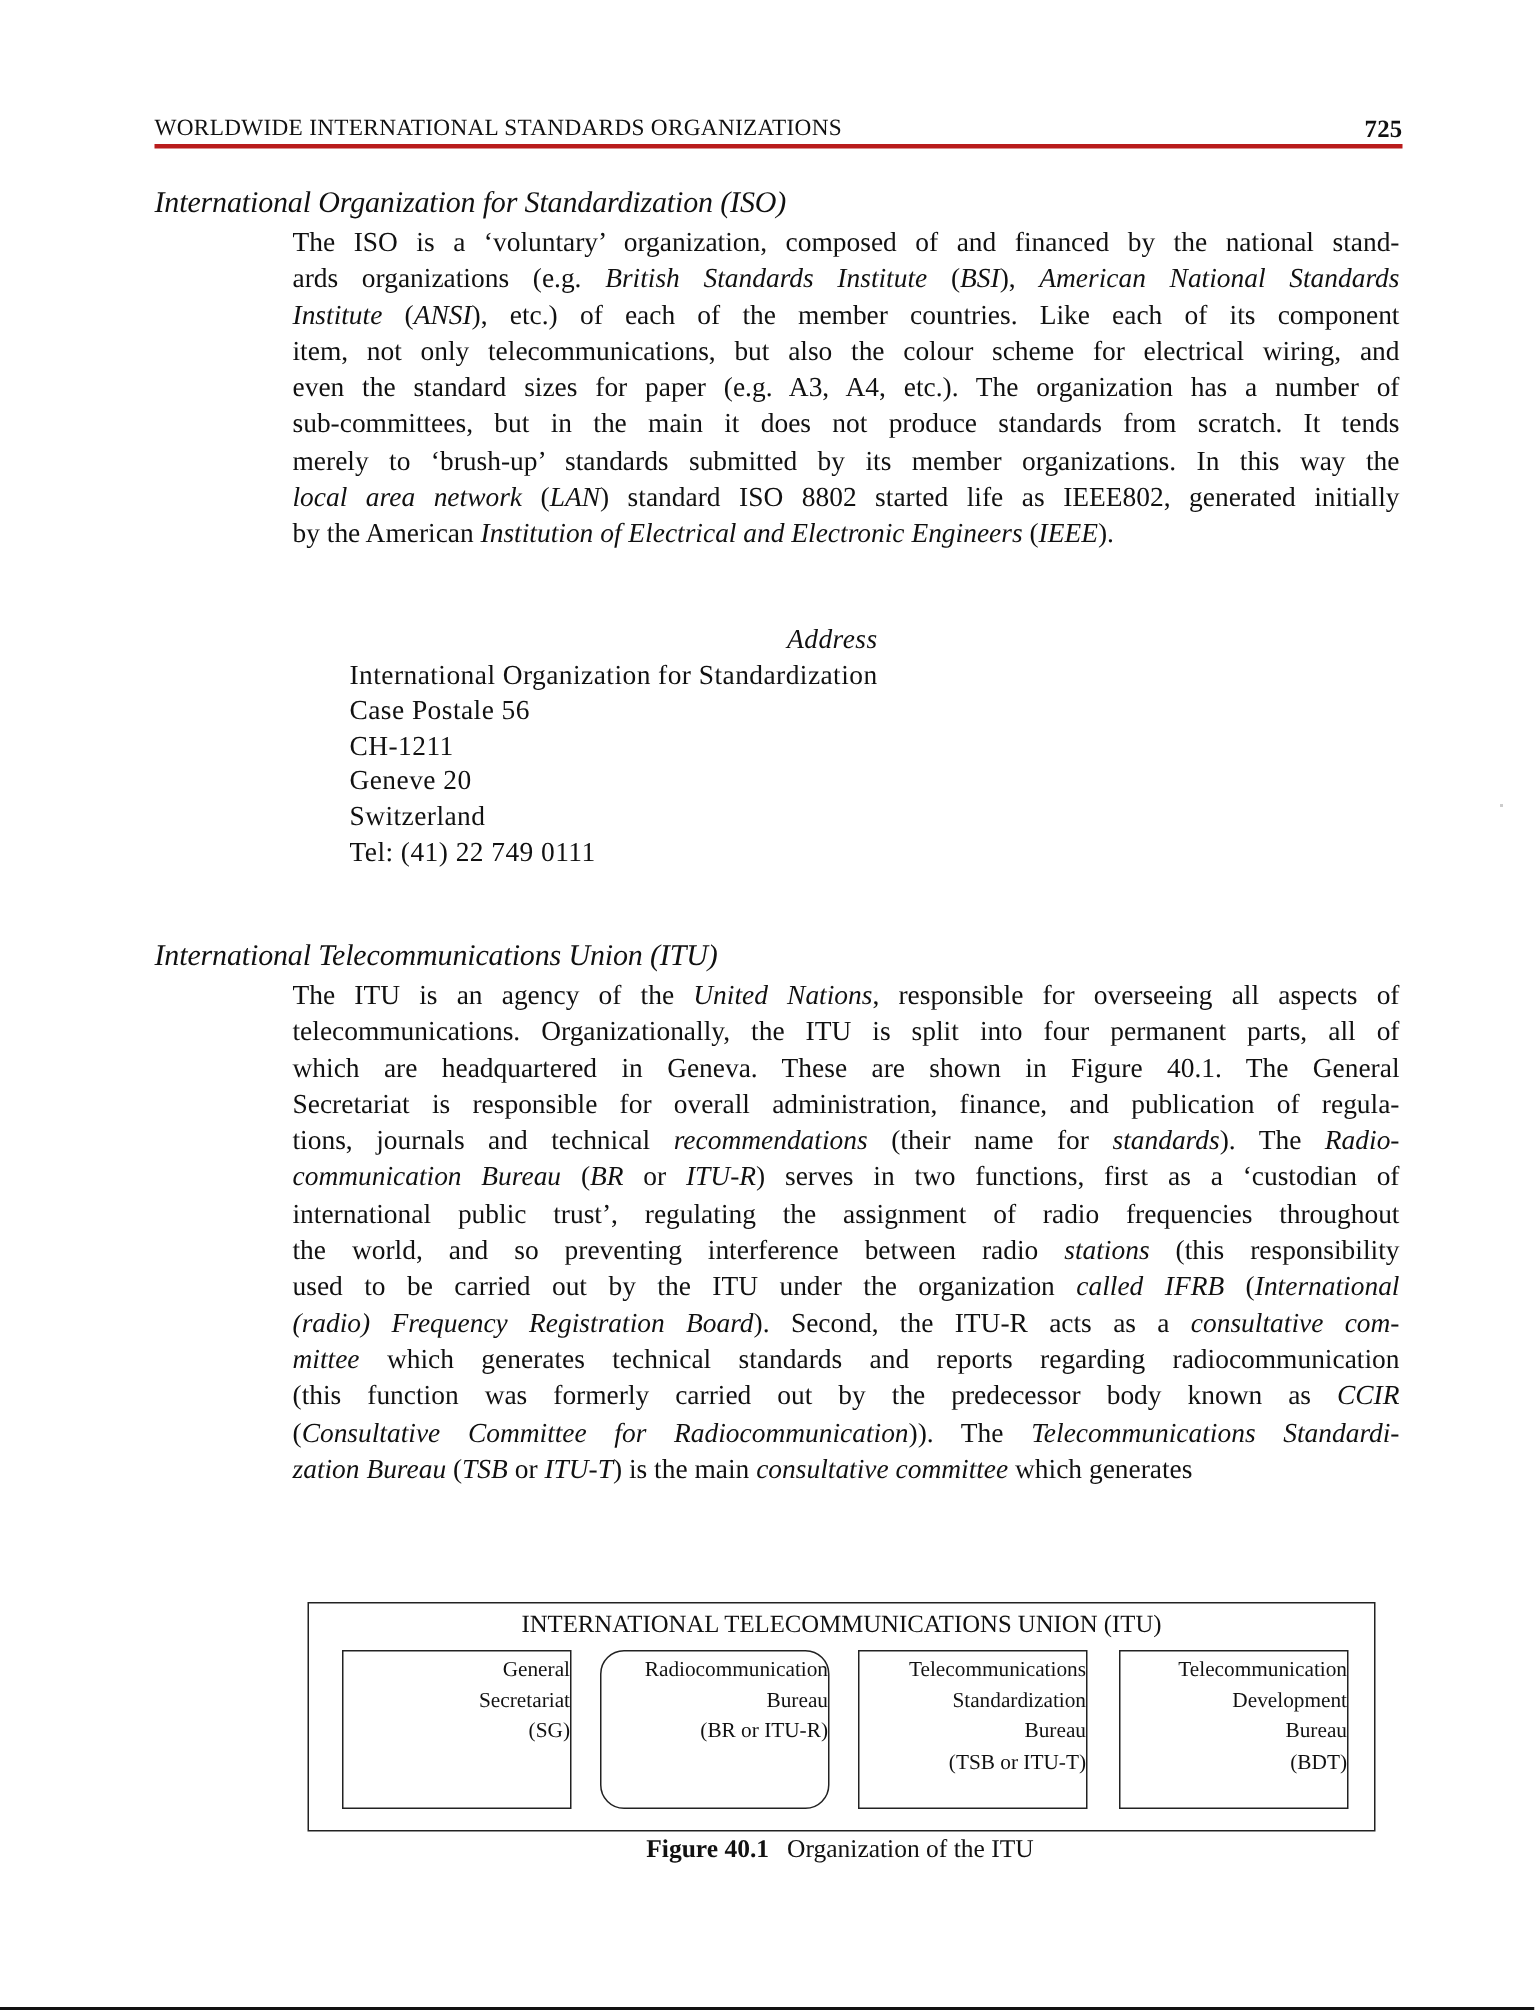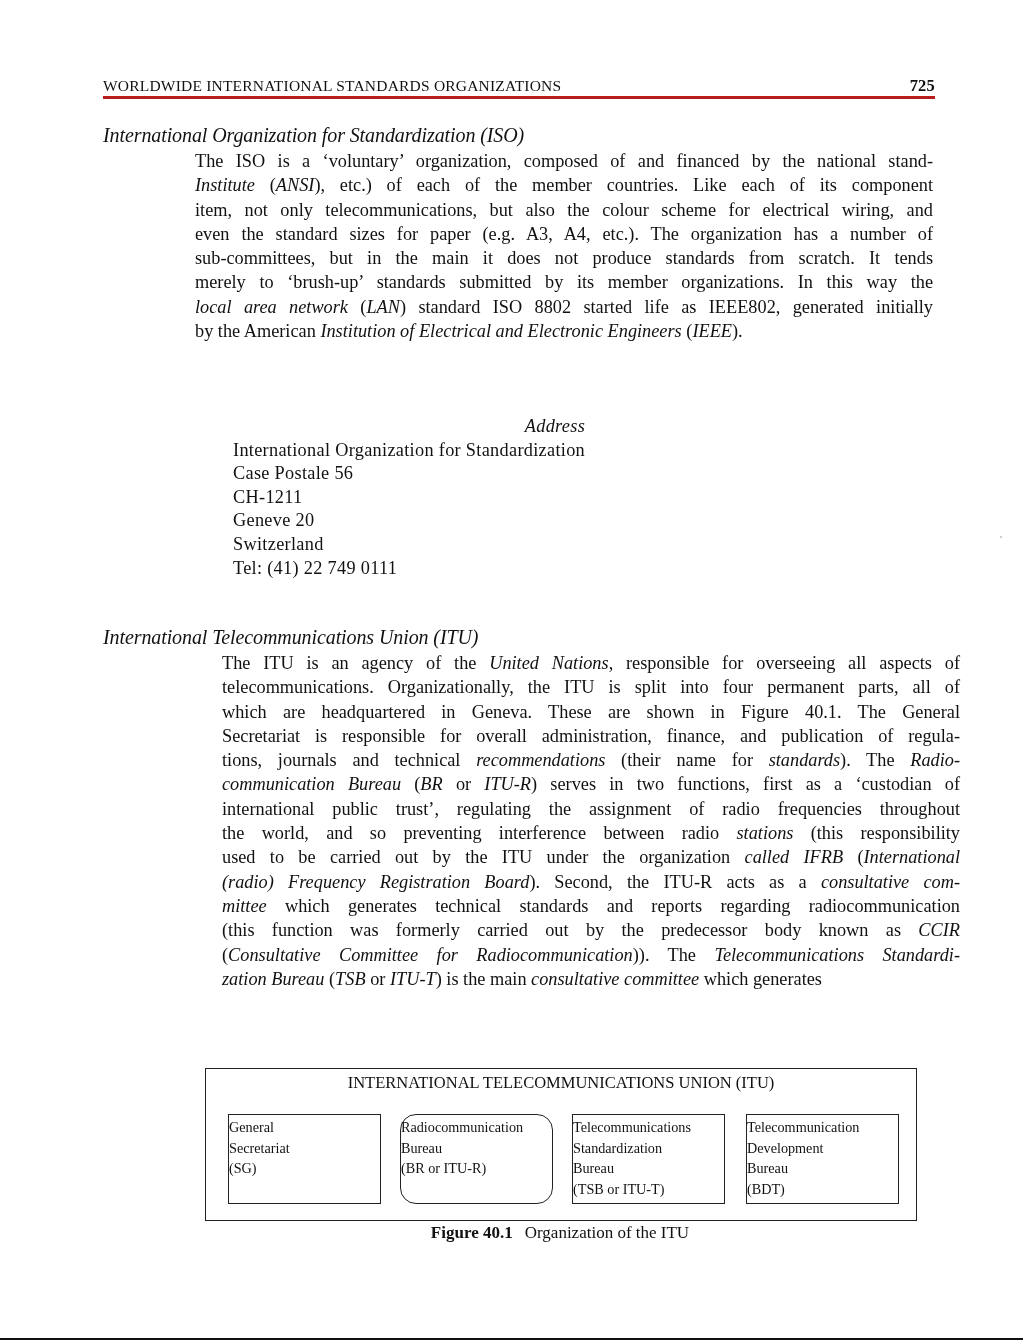--- a/index.html
+++ b/index.html
@@ -16,60 +16,61 @@
           text-align-last:justify; white-space:nowrap; overflow:visible; }
   .line.last { text-align-last:left; }
   i { font-style:italic; }
   .address { position:absolute; left:233px; font-size:18.3px; letter-spacing:0.3px; }
   .address .a-line { height:23.6px; line-height:23.6px; white-space:nowrap; }
   .address .a-label { font-style:italic;text-align:right; }
   .figure-outer { position:absolute; left:205px; top:1068px; width:712px; height:153px;
                   border:1.5px solid #222; box-sizing:border-box; }
   .figure-title { position:absolute; left:0; right:0; top:4px; text-align:center;
                   font-size:16.5px; letter-spacing:0px; }
-  .unit-box { position:absolute; top:45px; width:153px; height:90px; border:1.5px solid #222;
-              box-sizing:border-box; text-align:left; font-size:14.2px; line-height:20.5px;
+  .unit-box { position:absolute; top:31px; width:153px; height:106px; border:1.5px solid #222;
+              box-sizing:border-box; text-align:right; font-size:14.2px; line-height:20.5px;
               padding-top:2px; }
   .caption { position:absolute; top:1223px; left:0; width:1120px; text-align:center; font-size:17px; }
   .caption .fig-num { font-weight:bold; margin-right:12px; }
   .bottom-rule { position:absolute; left:0; top:1338px; width:1023px; height:2px; background:#111; }
   .margin-speck { position:absolute; left:1000px; top:536px; width:2px; height:2px; background:#ccc; }
 </style>
 </head>
 <body>
 
 <div class="running-head">
   <span class="title">WORLDWIDE INTERNATIONAL STANDARDS ORGANIZATIONS</span>
   <span class="pageno">725</span>
 </div>
 
 <div class="section-heading" style="top:124px;">International Organization for Standardization (ISO)</div>
 <div class="para" style="top:149px;">
     <span class="line"><span>The ISO is a ‘voluntary’ organization, composed of and financed by the national stand-</span></span>
+    <span class="line"><span>ards organizations (e.g. </span><i>British Standards Institute</i><span> (</span><i>BSI</i><span>), </span><i>American National Standards</i></span>
     <span class="line"><i>Institute</i><span> (</span><i>ANSI</i><span>), etc.) of each of the member countries. Like each of its component</span></span>
     <span class="line"><span>item, not only telecommunications, but also the colour scheme for electrical wiring, and</span></span>
     <span class="line"><span>even the standard sizes for paper (e.g. A3, A4, etc.). The organization has a number of</span></span>
     <span class="line"><span>sub-committees, but in the main it does not produce standards from scratch. It tends</span></span>
     <span class="line"><span>merely to ‘brush-up’ standards submitted by its member organizations. In this way the</span></span>
     <span class="line"><i>local area network</i><span> (</span><i>LAN</i><span>) standard ISO 8802 started life as IEEE802, generated initially</span></span>
     <span class="line last"><span>by the American </span><i>Institution of Electrical and Electronic Engineers</i><span> (</span><i>IEEE</i><span>).</span></span>
   </div>
 
 <div class="address" style="top:415px;">
   <div class="a-line a-label">Address</div>
   <div class="a-line">International Organization for Standardization</div>
   <div class="a-line">Case Postale 56</div>
   <div class="a-line">CH-1211</div>
   <div class="a-line">Geneve 20</div>
   <div class="a-line">Switzerland</div>
   <div class="a-line">Tel: (41) 22 749 0111</div>
 </div>
 
 <div class="section-heading" style="top:626px;">International Telecommunications Union (ITU)</div>
-<div class="para" style="top:651px;margin-left:27px;">
+<div class="para" style="top:651px;">
     <span class="line"><span>The ITU is an agency of the </span><i>United Nations</i><span>, responsible for overseeing all aspects of</span></span>
     <span class="line"><span>telecommunications. Organizationally, the ITU is split into four permanent parts, all of</span></span>
     <span class="line"><span>which are headquartered in Geneva. These are shown in Figure 40.1. The General</span></span>
     <span class="line"><span>Secretariat is responsible for overall administration, finance, and publication of regula-</span></span>
     <span class="line"><span>tions, journals and technical </span><i>recommendations</i><span> (their name for </span><i>standards</i><span>). The </span><i>Radio-</i></span>
     <span class="line"><i>communication Bureau</i><span> (</span><i>BR</i><span> or </span><i>ITU-R</i><span>) serves in two functions, first as a ‘custodian of</span></span>
     <span class="line"><span>international public trust’, regulating the assignment of radio frequencies throughout</span></span>
     <span class="line"><span>the world, and so preventing interference between radio </span><i>stations</i><span> (this responsibility</span></span>
     <span class="line"><span>used to be carried out by the ITU under the organization </span><i>called IFRB</i><span> (</span><i>International</i></span>
     <span class="line"><i>(radio) Frequency Registration Board</i><span>). Second, the ITU-R acts as a </span><i>consultative com-</i></span>

